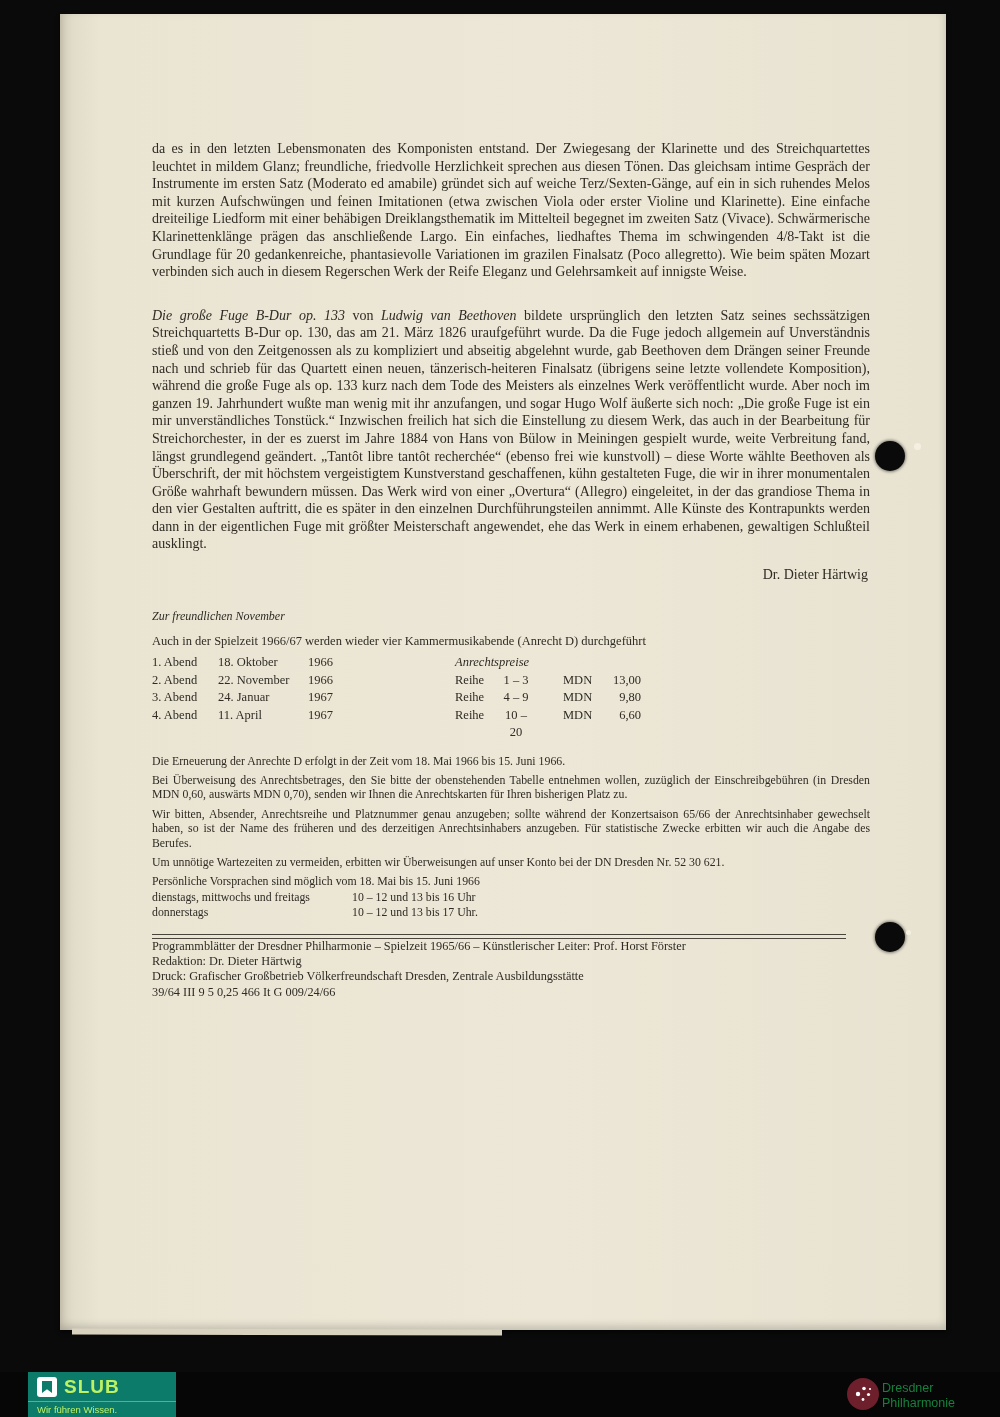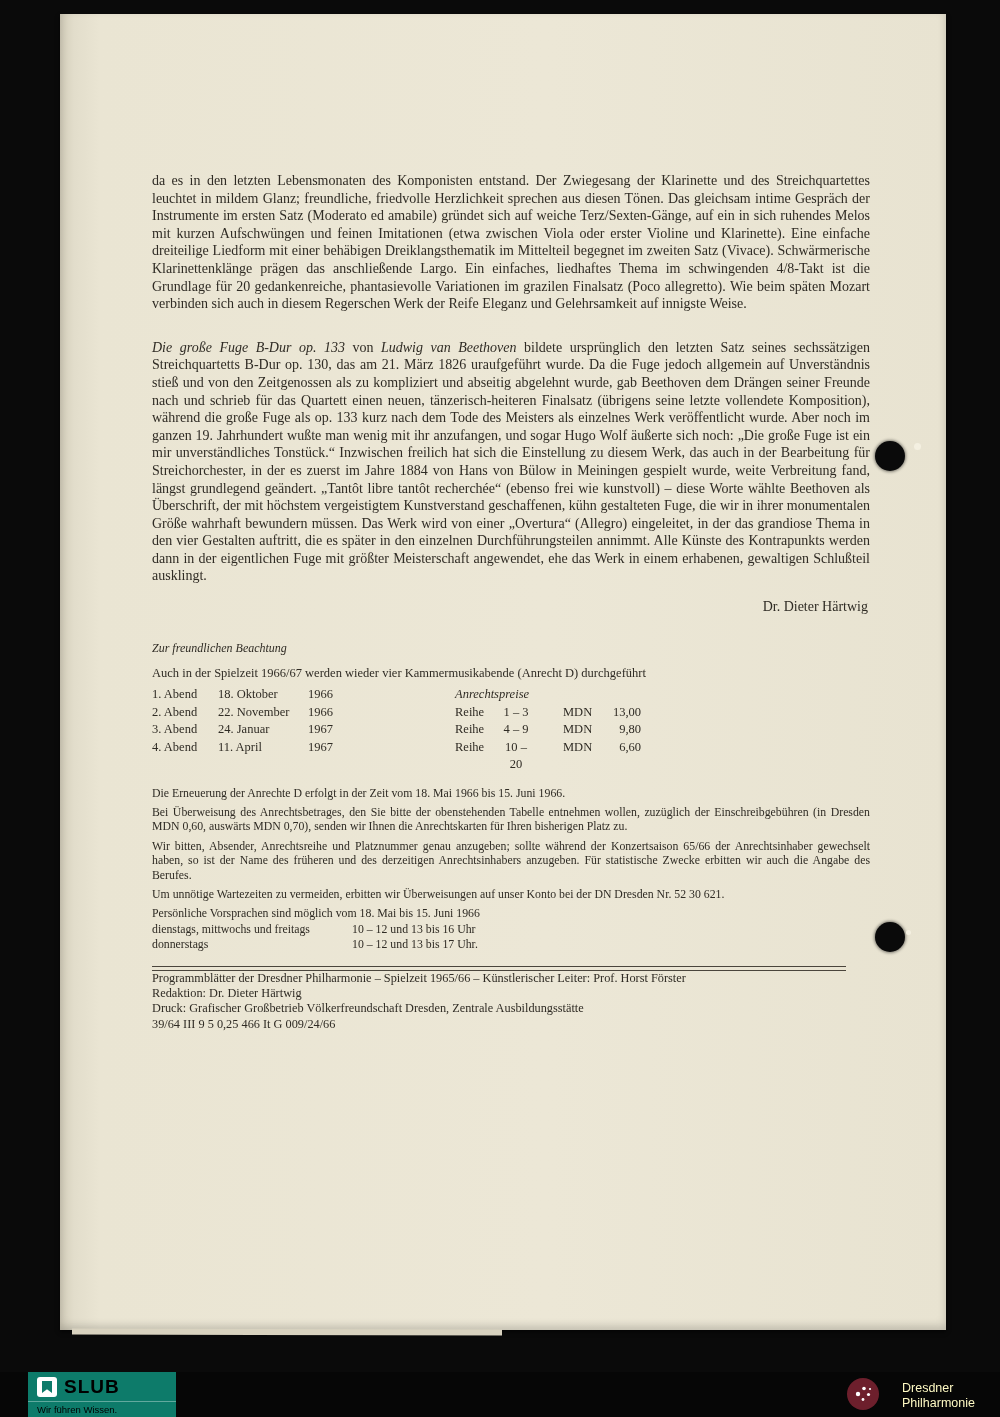--- a/index.html
+++ b/index.html
@@ -25,21 +25,21 @@
     background:#0a0a0a;box-shadow:0 0 3px 1px rgba(0,0,0,.45);
   }
   .hole-1{left:815px;top:427px;}
   .hole-2{left:815px;top:908px;}
   .dust{position:absolute;border-radius:50%;background:#f4f0e1;}
   .dust-1{left:854px;top:429px;width:7px;height:7px;}
   .dust-2{left:846px;top:916px;width:5px;height:5px;}
 
   
   .content{
-    position:absolute;left:92px;top:158px;width:718px;
+    position:absolute;left:92px;top:126px;width:718px;
     color:#2f2b24;
   }
   .body{font-size:14px;line-height:17.6px;text-align:justify;margin:0;}
   .para2{margin-top:26px;}
   .it{font-style:italic;}
   .signature{margin:14px 2px 16px 0;text-align:right;font-size:14px;}
 
   .notice-heading{margin:26px 0 0;font-size:12px;font-weight:normal;font-style:italic;}
   .intro{margin:10px 0 0;font-size:12.5px;}
 
@@ -62,38 +62,38 @@
   .rule{
     margin-top:14px;width:694px;height:3px;
     border-top:1px solid #4a453c;border-bottom:1px solid #4a453c;
   }
   .imprint{font-size:12.3px;line-height:15.4px;}
 
   
   .footer-bar{position:absolute;left:0;bottom:0;width:1000px;height:45px;background:#060606;}
   .slub{
     position:absolute;left:28px;top:0;width:148px;height:45px;
-    background:#0d7b6a;color:#000000;font-family:"Liberation Sans",sans-serif;
+    background:#0d7b6a;color:#bef264;font-family:"Liberation Sans",sans-serif;
     box-sizing:border-box;
   }
   .slub-top{display:flex;align-items:center;gap:7px;padding:4px 0 0 9px;}
   .slub-icon{width:20px;height:20px;background:#fff;border-radius:3px;position:relative;flex:0 0 auto;}
   .slub-icon::after{
     content:"";position:absolute;left:5px;top:4px;width:10px;height:12px;
     background:#0d7b6a;
     clip-path:polygon(0 0,100% 0,100% 100%,50% 68%,0 100%);
   }
   .slub-name{font-size:19px;font-weight:bold;letter-spacing:1px;}
   .slub-tagline{
     margin-top:3px;padding:2px 0 0 9px;font-size:9.5px;
     border-top:1px solid rgba(255,255,255,.35);
   }
   .philh{
-    position:absolute;left:846px;top:5px;display:flex;align-items:center;gap:22px;
-    color:#fef9c3;font-family:"Liberation Sans",sans-serif;
+    position:absolute;left:846px;top:5px;display:flex;align-items:center;gap:2px;
+    color:#15803d;font-family:"Liberation Sans",sans-serif;
   }
   .philh-text{font-size:12.5px;line-height:15px;}
 </style>
 </head>
 <body>
 
 <div class="canvas">
 
   <div class="paper">
     <div class="sheet-under"></div>
@@ -103,21 +103,21 @@
     <div class="dust dust-2"></div>
 
     <div class="content">
 
       <p class="body">da es in den letzten Lebensmonaten des Komponisten entstand. Der Zwiegesang der Klarinette und des Streichquartettes leuchtet in mildem Glanz; freundliche, friedvolle Herzlichkeit sprechen aus diesen Tönen. Das gleichsam intime Gespräch der Instrumente im ersten Satz (Moderato ed amabile) gründet sich auf weiche Terz/Sexten-Gänge, auf ein in sich ruhendes Melos mit kurzen Aufschwüngen und feinen Imitationen (etwa zwischen Viola oder erster Violine und Klarinette). Eine einfache dreiteilige Liedform mit einer behäbigen Dreiklangsthematik im Mittelteil begegnet im zweiten Satz (Vivace). Schwärmerische Klarinettenklänge prägen das anschließende Largo. Ein einfaches, liedhaftes Thema im schwingenden 4/8-Takt ist die Grundlage für 20 gedankenreiche, phantasievolle Variationen im grazilen Finalsatz (Poco allegretto). Wie beim späten Mozart verbinden sich auch in diesem Regerschen Werk der Reife Eleganz und Gelehrsamkeit auf innigste Weise.</p>
 
       <p class="body para2"><span class="it">Die große Fuge B-Dur op. 133</span><span> von </span><span class="it">Ludwig van Beethoven</span><span> bildete ursprünglich den letzten Satz seines sechssätzigen Streichquartetts B-Dur op. 130, das am 21. März 1826 uraufgeführt wurde. Da die Fuge jedoch allgemein auf Unverständnis stieß und von den Zeitgenossen als zu kompliziert und abseitig abgelehnt wurde, gab Beethoven dem Drängen seiner Freunde nach und schrieb für das Quartett einen neuen, tänzerisch-heiteren Finalsatz (übrigens seine letzte vollendete Komposition), während die große Fuge als op. 133 kurz nach dem Tode des Meisters als einzelnes Werk veröffentlicht wurde. Aber noch im ganzen 19. Jahrhundert wußte man wenig mit ihr anzufangen, und sogar Hugo Wolf äußerte sich noch: „Die große Fuge ist ein mir unverständliches Tonstück.“ Inzwischen freilich hat sich die Einstellung zu diesem Werk, das auch in der Bearbeitung für Streichorchester, in der es zuerst im Jahre 1884 von Hans von Bülow in Meiningen gespielt wurde, weite Verbreitung fand, längst grundlegend geändert. „Tantôt libre tantôt recherchée“ (ebenso frei wie kunstvoll) – diese Worte wählte Beethoven als Überschrift, der mit höchstem vergeistigtem Kunstverstand geschaffenen, kühn gestalteten Fuge, die wir in ihrer monumentalen Größe wahrhaft bewundern müssen. Das Werk wird von einer „Overtura“ (Allegro) eingeleitet, in der das grandiose Thema in den vier Gestalten auftritt, die es später in den einzelnen Durchführungsteilen annimmt. Alle Künste des Kontrapunkts werden dann in der eigentlichen Fuge mit größter Meisterschaft angewendet, ehe das Werk in einem erhabenen, gewaltigen Schlußteil ausklingt.</span></p>
 
       <p class="signature">Dr. Dieter Härtwig</p>
 
-      <h3 class="notice-heading">Zur freundlichen Beachtung</h3>
+      <h3 class="notice-heading">Zur freundlichen November</h3>
 
       <p class="intro">Auch in der Spielzeit 1966/67 werden wieder vier Kammermusikabende (Anrecht D) durchgeführt</p>
 
       <div class="schedule">
         <div class="sched-row">
           <span class="c-abend">1. Abend</span>
           <span class="c-date">18. Oktober</span>
           <span class="c-year">1966</span>
           <span class="c-right">
               <span class="it">Anrechtspreise</span>

